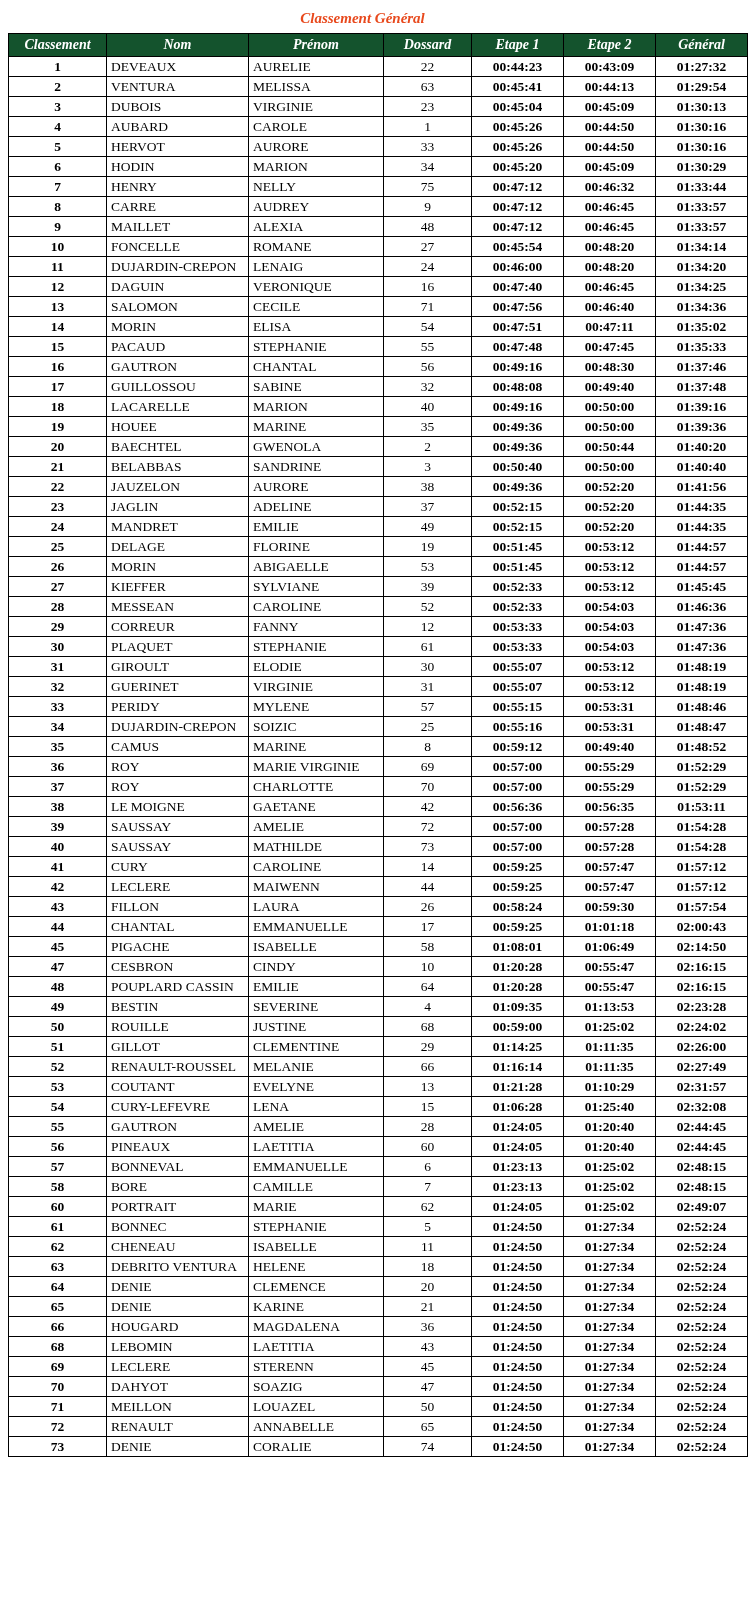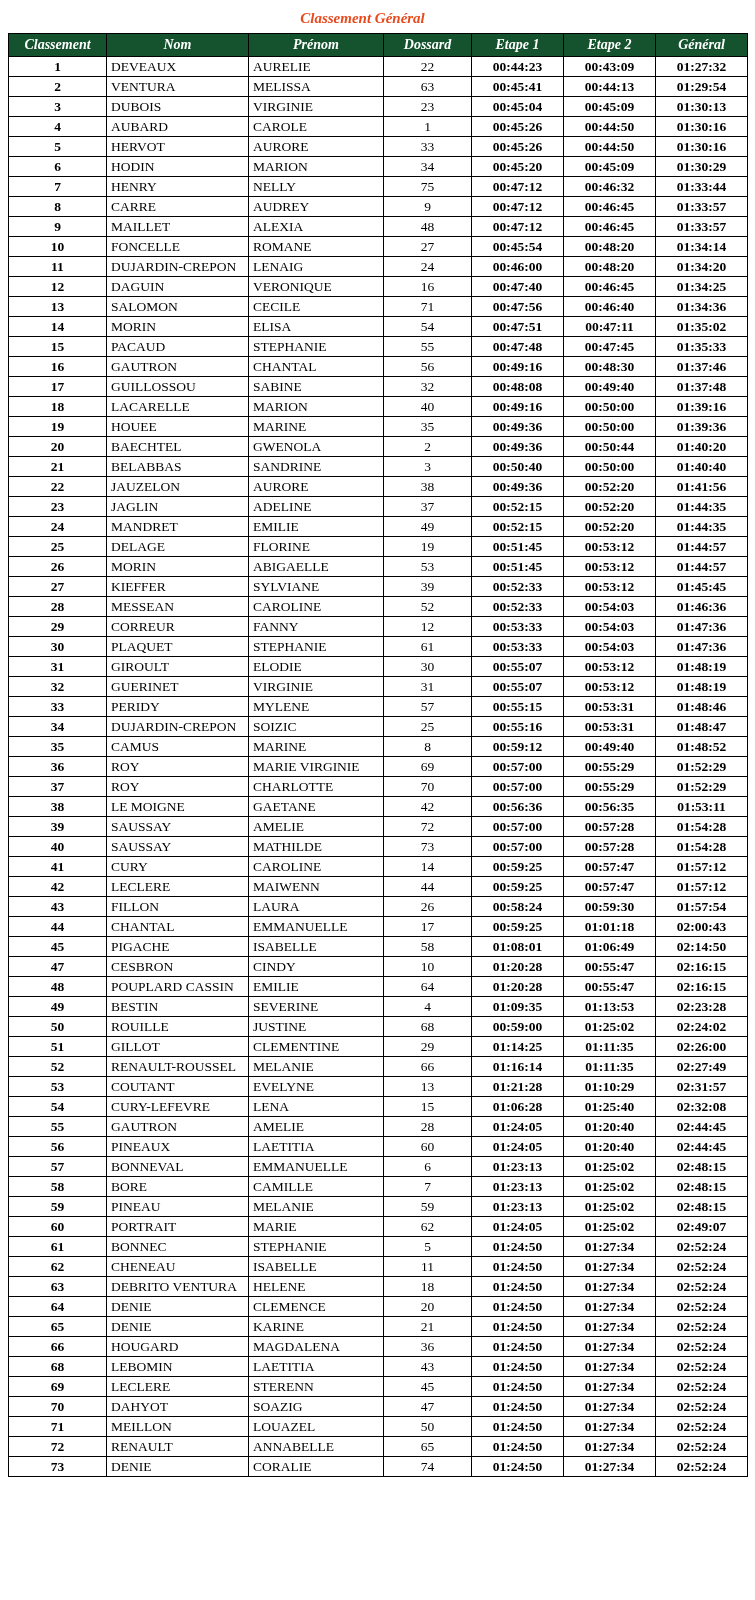--- a/index.html
+++ b/index.html
@@ -609,29 +609,20 @@
         <tr>
           <td class="c-rank">58</td>
           <td class="c-name">BORE</td>
           <td class="c-first">CAMILLE</td>
           <td class="c-bib">7</td>
           <td class="c-time">01:23:13</td>
           <td class="c-time">01:25:02</td>
           <td class="c-time">02:48:15</td>
         </tr>
         <tr>
-          <td class="c-rank">59</td>
-          <td class="c-name">PINEAU</td>
-          <td class="c-first">MELANIE</td>
-          <td class="c-bib">59</td>
-          <td class="c-time">01:23:13</td>
-          <td class="c-time">01:25:02</td>
-          <td class="c-time">02:48:15</td>
-        </tr>
-        <tr>
           <td class="c-rank">60</td>
           <td class="c-name">PORTRAIT</td>
           <td class="c-first">MARIE</td>
           <td class="c-bib">62</td>
           <td class="c-time">01:24:05</td>
           <td class="c-time">01:25:02</td>
           <td class="c-time">02:49:07</td>
         </tr>
         <tr>
           <td class="c-rank">61</td>

